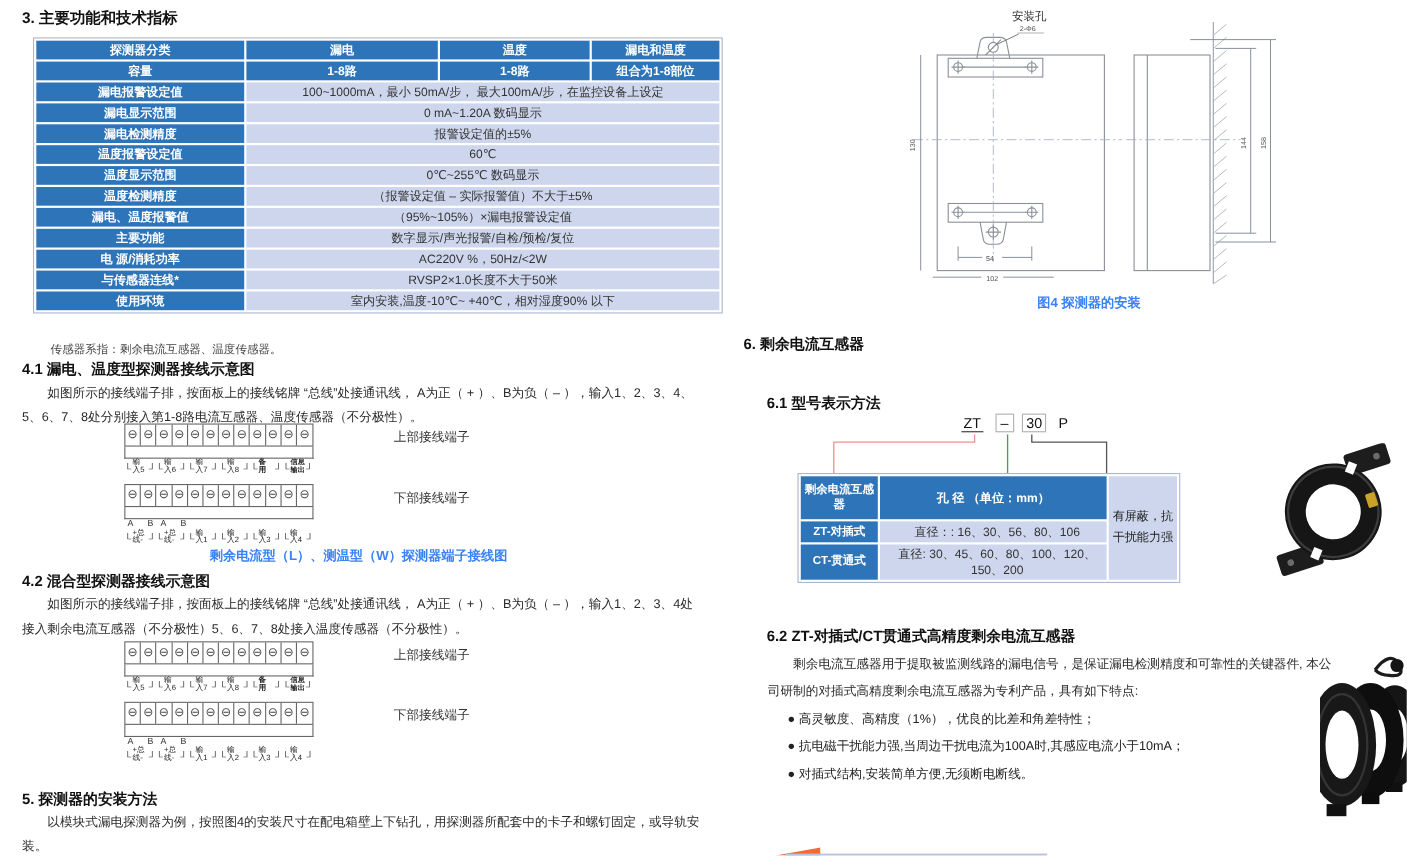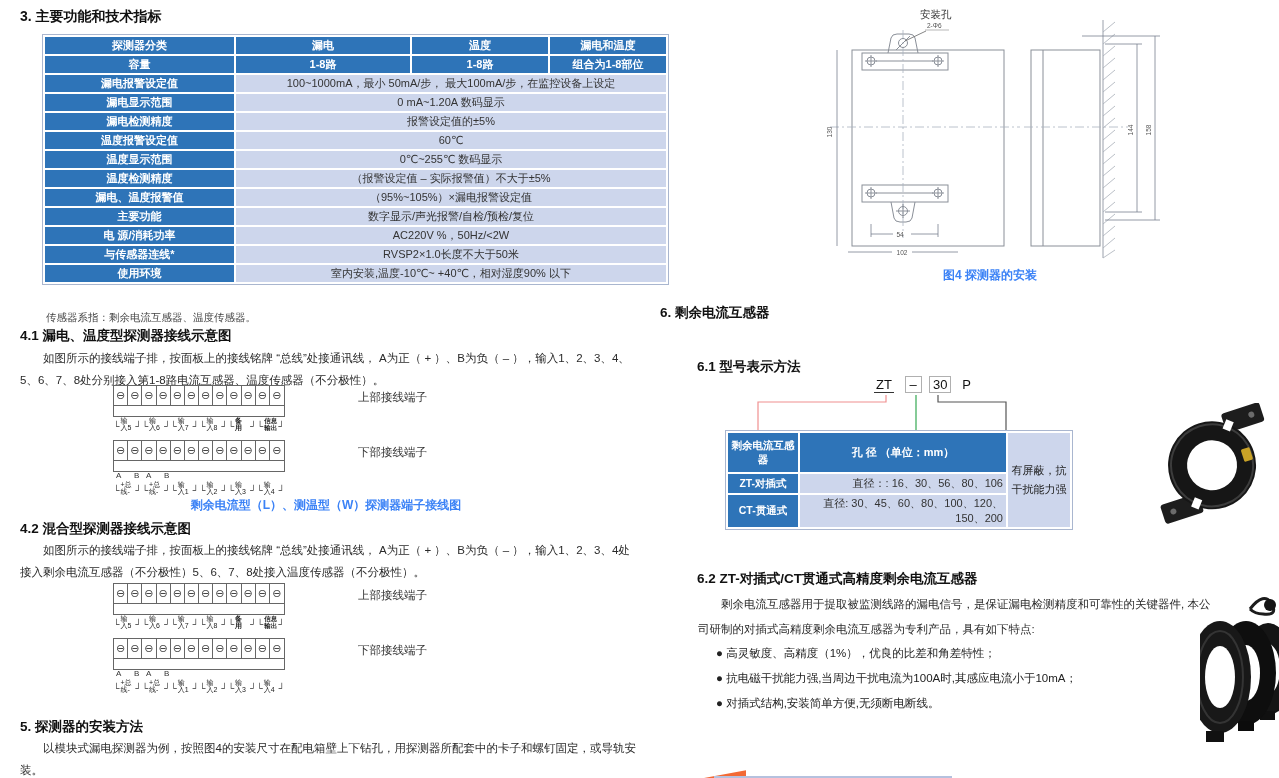--- a/index.html
+++ b/index.html
@@ -9,21 +9,21 @@
   h2.sec,h3.sec{position:absolute;margin:0;font-size:13.5px;font-weight:bold;color:#111;white-space:nowrap;}
   h2.sec{font-size:14px;}
   .para{position:absolute;margin:0;font-size:11.5px;line-height:1.95;color:#2a2a2a;text-indent:2em;}
   .fnote{position:absolute;font-size:10.5px;color:#444;white-space:nowrap;}
   .fcap{position:absolute;left:20px;width:612px;text-align:center;font-weight:bold;font-size:12px;color:#3b82f6;}
   
   table.blt{position:absolute;border-collapse:separate;border-spacing:2px;background:#fff;border:1px solid #a9b6cf;}
   table.blt td{font-size:11px;text-align:center;padding:1px 3px;height:15px;}
   table.blt td.hb{background:#2E74B8;color:#fff;font-weight:bold;}
   table.blt td.lv{background:#CDD6EC;color:#333;}
-  table.blt td.lv-left{text-align:right;padding-left:10px;}
+  table.blt td.lv-left{text-align:center;padding-left:10px;}
   table.blt td.c1{font-size:10.5px;line-height:1.25;margin-left:36px;}
   table.blt td.note{font-size:11px;line-height:1.7;color:#222;}
   #modelT tr:first-child td{height:37px;}
   #modelT td{height:17px;}
   
   .tfig{position:absolute;width:430px;}
   .tb-screws{display:grid;grid-template-columns:repeat(12,1fr);width:172px;border:1px solid #666;box-sizing:border-box;background:#fff;}
   .tb-screws span{border-right:1px solid #666;height:19px;line-height:19px;text-align:center;font-size:11px;color:#444;}
   .tb-screws span:last-child{border-right:none;}
   .tb-body{width:172px;height:11px;border:1px solid #666;border-top:none;box-sizing:border-box;position:relative;}
@@ -48,21 +48,21 @@
             clip-path:polygon(0 100%,100% 15%,100% 100%);}
   .part-line{position:absolute;left:714px;top:776px;width:238px;height:2px;background:#B5C1DE;}
 </style>
 </head>
 <body>
 
 <div id="page">
 
   <h2 class="sec" style="left:20px;top:8px">3. 主要功能和技术指标</h2>
 
-  <table id="specT" class="blt" style="left:42px;top:34px">
+  <table id="specT" class="blt" style="left:30px;top:34px">
       <tbody>
         <tr>
           <td class="hb" style="width: 183px;">探测器分类</td>
           <td class="hb" style="width: 168px;">漏电</td>
           <td class="hb" style="width: 130px;">温度</td>
           <td class="hb" style="width: 110px;">漏电和温度</td>
         </tr>
         <tr>
           <td class="hb">容量</td>
           <td class="hb">1-8路</td>
@@ -434,21 +434,21 @@
     </g>
     <text x="104" y="231" font-size="6.5" fill="#555" text-anchor="middle">54</text>
     <text x="106" y="249" font-size="6.5" fill="#555" text-anchor="middle">102</text>
     <text x="36" y="126" font-size="6.5" fill="#555" text-anchor="middle" transform="rotate(-90 36 126)">130</text>
     <text x="337" y="124" font-size="6.5" fill="#555" text-anchor="middle" transform="rotate(-90 337 124)">144</text>
     <text x="355" y="124" font-size="6.5" fill="#555" text-anchor="middle" transform="rotate(-90 355 124)">158</text>
   </svg>
 
   <div class="fcap" style="left:840px;top:267px;width:300px">图4 探测器的安装</div>
 
-  <h3 class="sec" style="left:660px;top:304px">6. 剩余电流互感器</h3>
+  <h3 class="sec" style="left:676px;top:304px">6. 剩余电流互感器</h3>
   <h3 class="sec" style="left:697px;top:358px">6.1 型号表示方法</h3>
 
   <div class="mz" style="left:874px;top:376px">
     <span class="u">ZT</span>&nbsp;&nbsp;
     <span class="bx">–</span>&nbsp;
     <span class="bx">30</span>&nbsp;&nbsp;
     <span>P</span>
   </div>
 
   <svg class="abs" style="left:700px;top:394px" width="360" height="38" viewBox="0 0 360 38">

